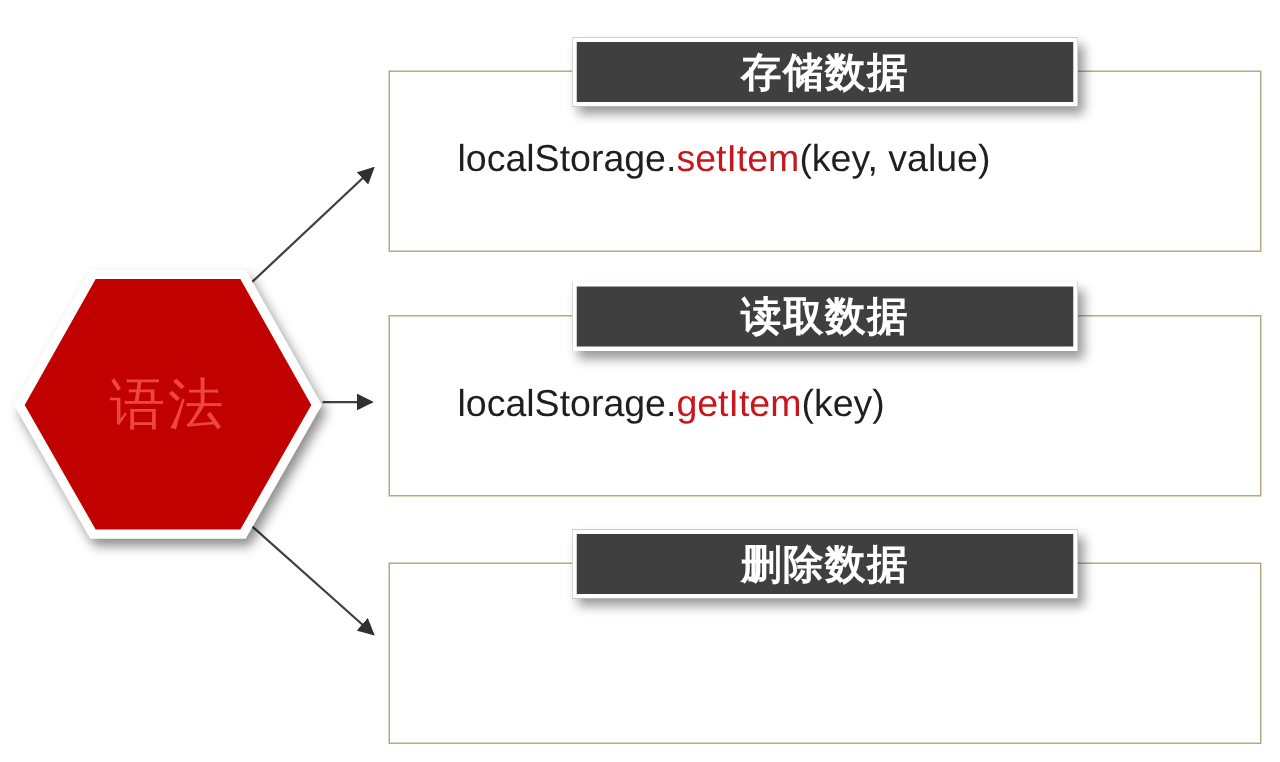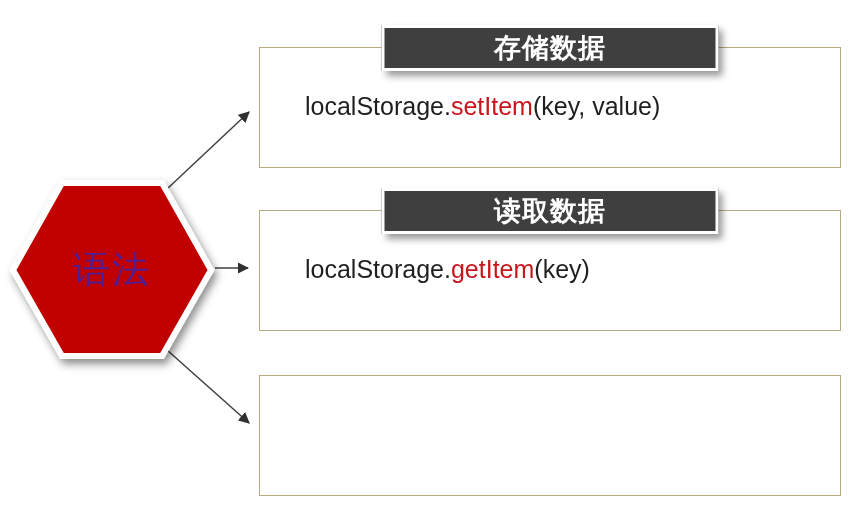--- a/index.html
+++ b/index.html
@@ -17,21 +17,21 @@
     left: 0; top: 0;
     width: 853px; height: 508px;
   }
   .hex-label {
     position: absolute;
     left: 13px; top: 183px;
     width: 198px; height: 173px;
     display: flex;
     align-items: center;
     justify-content: center;
-    color: #4c1d95;
+    color: #ef4444;
     font-size: 37px;
     letter-spacing: 2px;
   }
   .panel {
     position: absolute;
     left: 259px;
     width: 582px;
     height: 121px;
     background: #ffffff;
     border: 1px solid #b8a982;
@@ -95,15 +95,16 @@
   </div>
 
   <div class="panel" style="top:47px">
     <div class="panel-header">存储数据</div>
     <div class="code-line">
       <span class="code-prefix">localStorage.</span><span class="code-method">setItem</span><span class="code-args">(key, value)</span>
     </div>
   </div>
 
   <div class="panel" style="top:375px">
+    <div class="panel-header">删除数据</div>
   </div>
 
 </div>
 
 </body></html>

